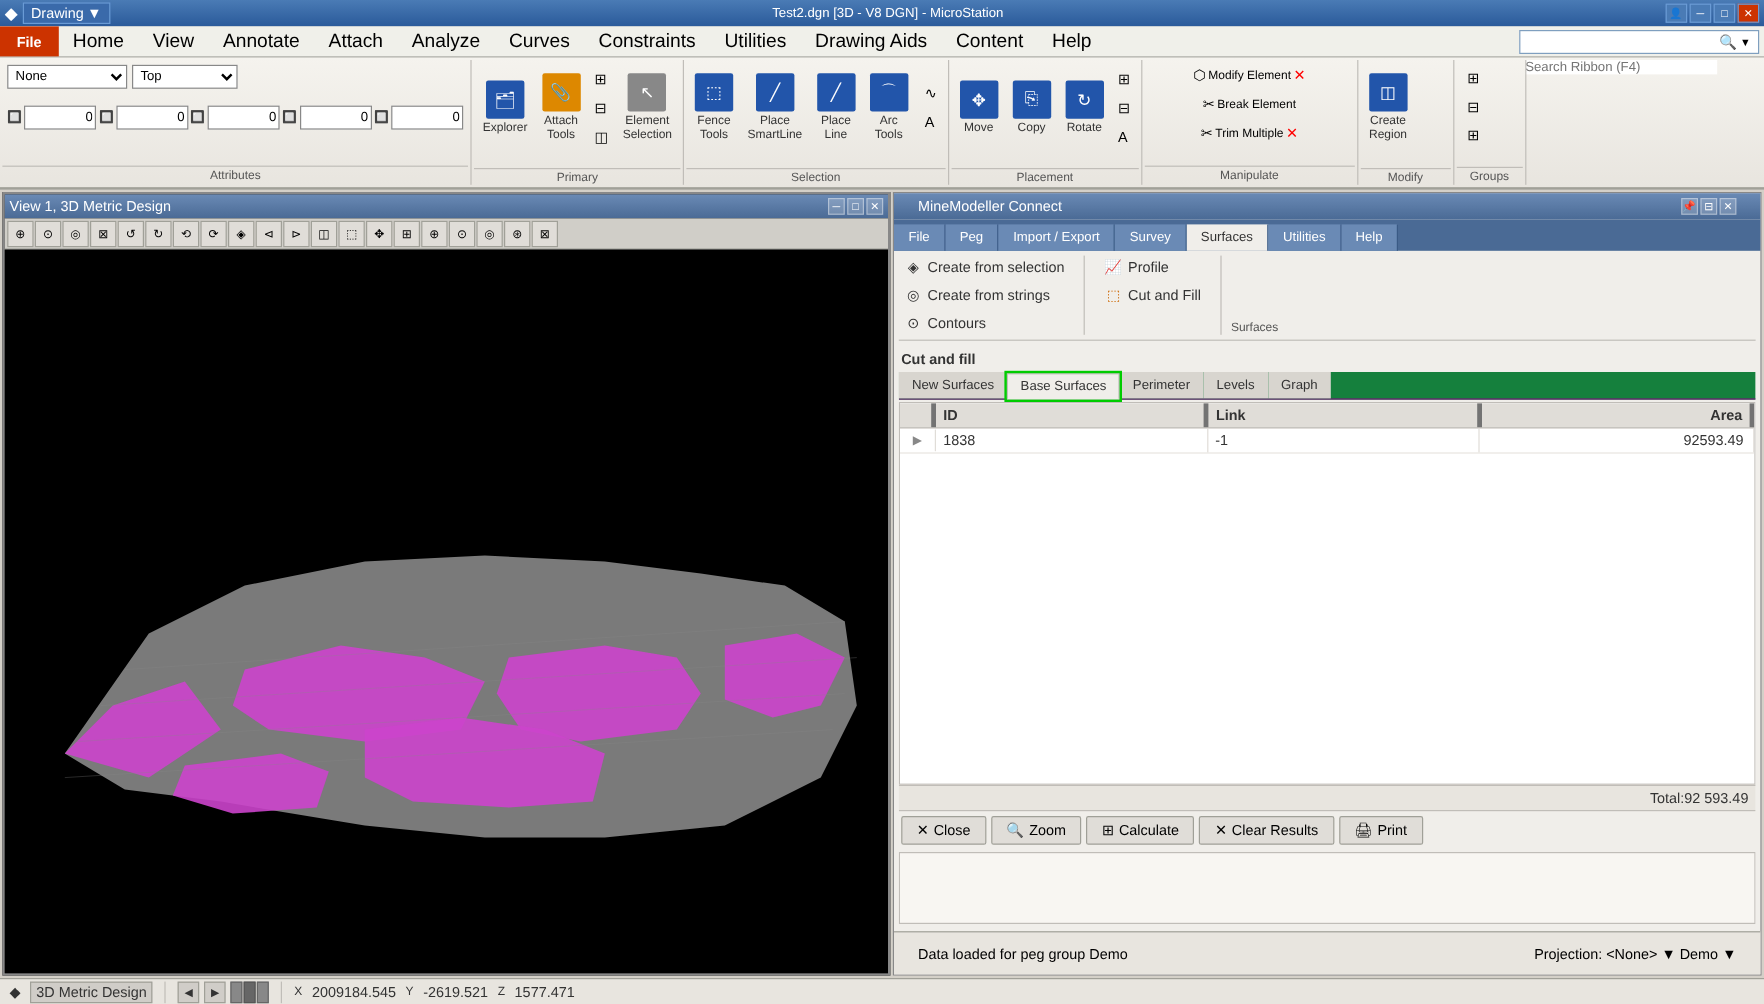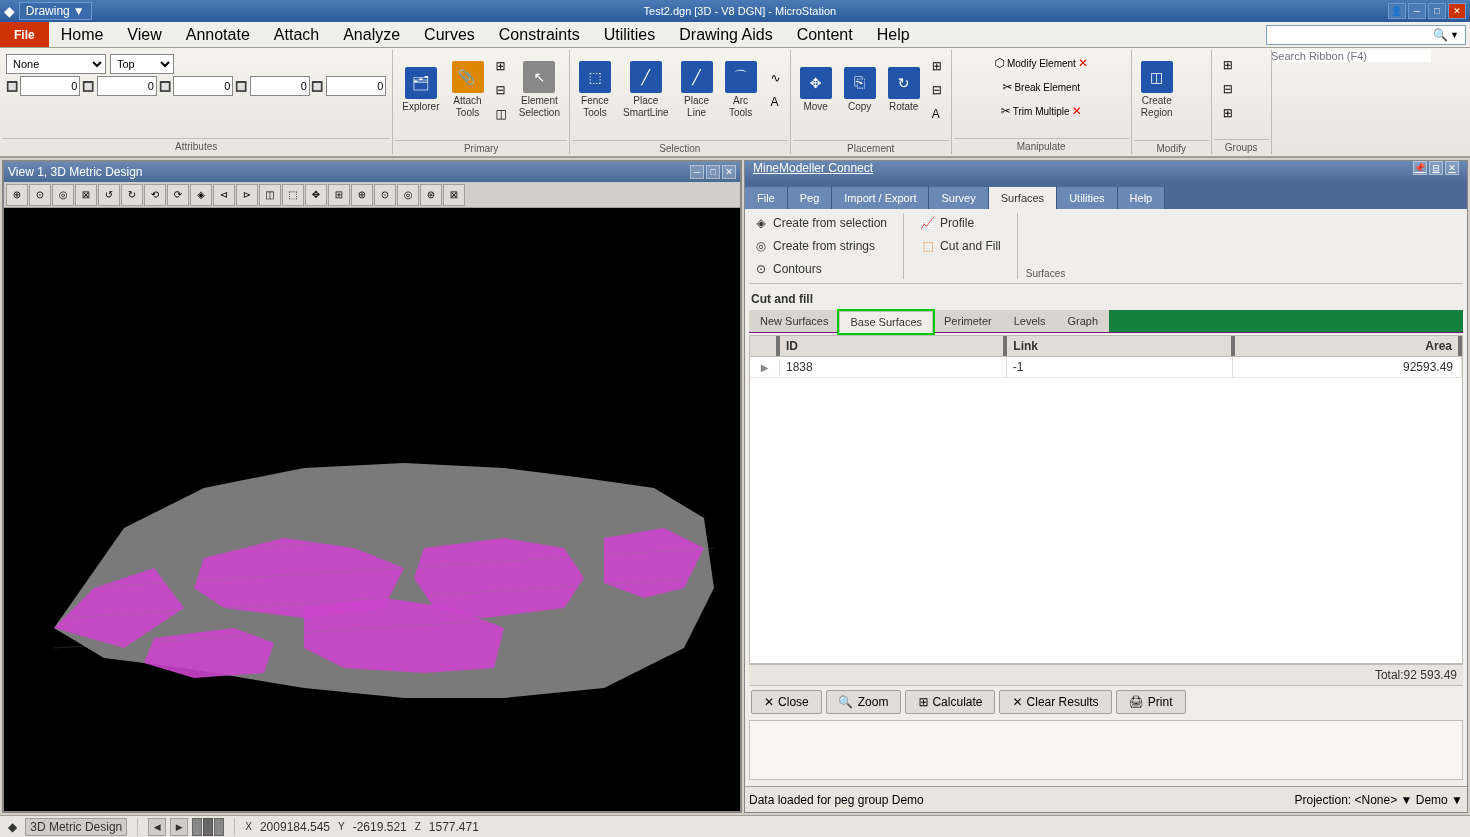--- a/index.html
+++ b/index.html
@@ -202,25 +202,25 @@
       border-left: 1px solid #888;
       display: flex;
       flex-direction: column;
       margin: 2px 2px 2px 0;
       border: 1px solid #888;
     }
     .mm-titlebar {
       height: 22px;
       background: linear-gradient(to bottom, #6a8ab5, #4a6a95);
       display: flex;
+      align-items: center;
       justify-content: space-between;
-      padding: 0 8px;
+      padding: 0 20px;
       color: white;
       font-size: 11px;
-      text-decoration: underline;
     }
     .mm-title-btns { display: flex; gap: 2px; }
     .mm-title-btn {
       width: 14px; height: 14px;
       background: rgba(255,255,255,0.2);
       border: 1px solid rgba(255,255,255,0.4);
       cursor: pointer;
       font-size: 9px; color: white;
       display: flex; align-items: center; justify-content: center;
     }
@@ -486,26 +486,26 @@
       <input type="text" style="border: none; outline: none; width: 160px; font-size: 11px; color: rgb(136, 136, 136);" placeholder="Search Ribbon (F4)">
       <span>🔍</span>
       <span style="font-size:9px;cursor:pointer;">▼</span>
     </div>
   </div>
 </div>
 
 <div class="ribbon">
 
   <div class="ribbon-section" style="min-width:360px;">
-    <div class="ribbon-section-content" style="flex-direction:column;gap:2px;align-items:flex-start;padding:4px;">
+    <div class="ribbon-section-content" style="flex-direction:column;gap:14px;align-items:flex-start;padding:4px;">
       <div style="display:flex;gap:4px;align-items:center;">
         <select class="attr-select" style="width:100px;">
           <option>None</option>
         </select>
-        <select class="attr-select" style="width:64px;">
+        <select class="attr-select" style="width:88px;">
           <option>Top</option>
         </select>
       </div>
       <div style="display:flex;gap:2px;align-items:center;flex-wrap:wrap;">
         <span style="font-size:10px;">🔲</span>
         <input class="attr-input" value="0" style="">
         <span style="font-size:10px;">🔲</span>
         <input class="attr-input" value="0" style="">
         <span style="font-size:10px;">🔲</span>
         <input class="attr-input" value="0" style="">
@@ -830,21 +830,21 @@
           <button class="cf-bottom-btn">
             <span>🖨</span>
             <span>Print</span>
           </button>
         </div>
 
         <div class="cf-notes"></div>
       </div>
     </div>
 
-    <div style="height:26px;background:#e8e5df;border-top:1px solid #a0a098;display:flex;align-items:center;justify-content:space-between;padding:0 4px;font-size:11px;">
+    <div style="height:36px;background:#e8e5df;border-top:1px solid #a0a098;display:flex;align-items:center;justify-content:space-between;padding:0 20px;font-size:11px;">
       <span>Data loaded for peg group Demo</span>
       <span>
         <span>Projection: &lt;None&gt;</span>
         <span> ▼ </span>
         <span>Demo</span>
         <span> ▼</span>
       </span>
     </div>
   </div>
 

